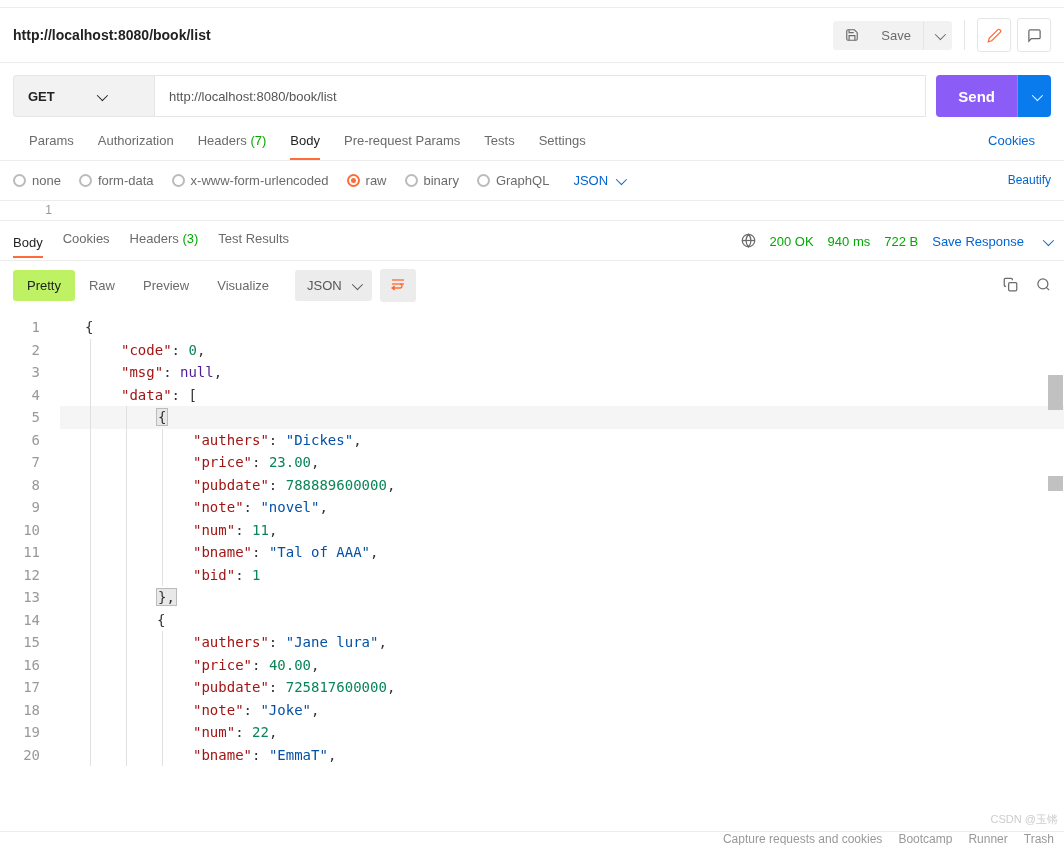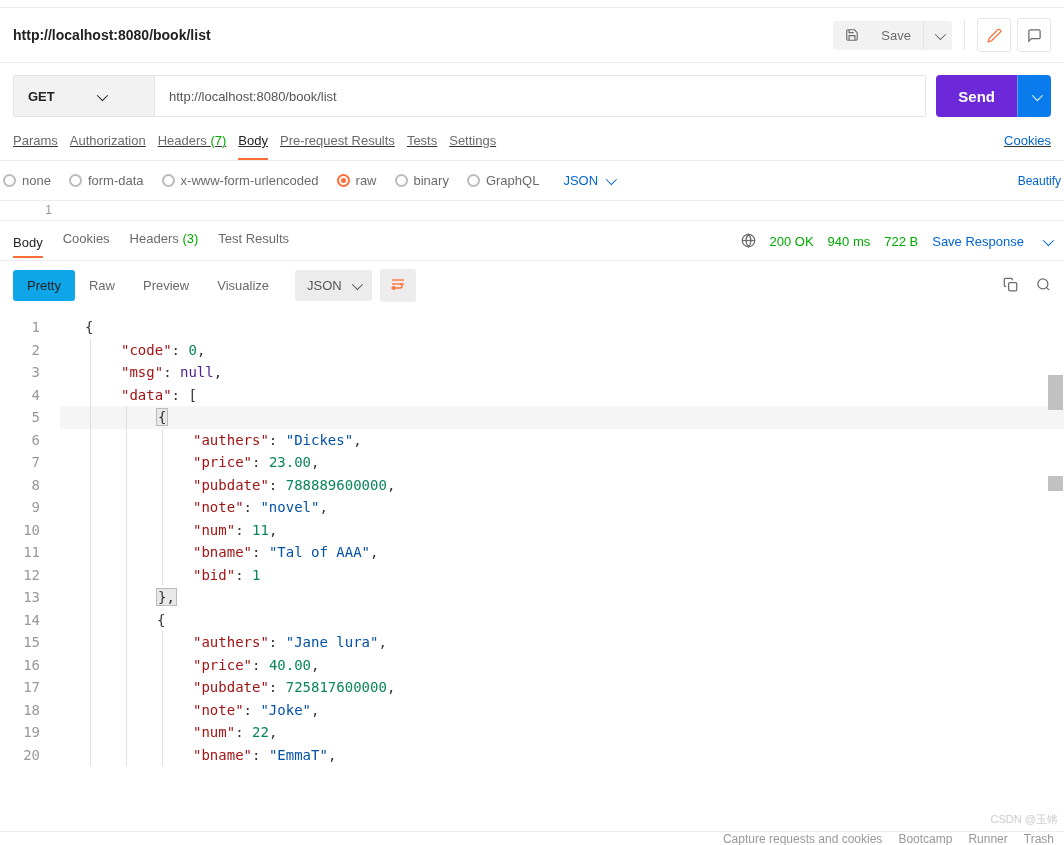--- a/index.html
+++ b/index.html
@@ -12,48 +12,48 @@
 .save-btn { background: #f2f2f2; border: none; padding: 7px 12px; border-radius: 3px 0 0 3px; display: flex; align-items: center; gap: 22px; color: #6b6b6b; font-size: 13px; }
 .save-chev { background: #f2f2f2; border: none; padding: 7px 9px; border-radius: 0 3px 3px 0; border-left: 1px solid #e5e5e5; color: #6b6b6b; }
 .divider-v { width: 1px; height: 30px; background: #e5e5e5; margin: 0 6px; }
 .icon-btn { width: 34px; height: 34px; border: 1px solid #e5e5e5; background: #fff; border-radius: 3px; display: flex; align-items: center; justify-content: center; color: #ff6c37; }
 .icon-btn.grey { color: #6b6b6b; }
 .request-row { display: flex; padding: 12px 13px 0; gap: 0; align-items: flex-end; }
 .method-wrap { display: flex; background: #f2f2f2; border: 1px solid #e5e5e5; border-radius: 3px 0 0 3px; }
 .method-select { background: transparent; border: none; padding: 0 14px; height: 40px; font-weight: 600; font-size: 13px; color: #222; display: flex; align-items: center; gap: 40px; min-width: 140px; }
 .url-input { flex: 1; border: 1px solid #e5e5e5; border-left: none; height: 42px; padding: 0 14px; font-size: 13px; color: #555; }
 .send-group { display: flex; margin-left: 10px; }
-.send-btn { background: #6d28d9; color: #fff; border: none; height: 42px; padding: 0 22px; font-size: 15px; font-weight: 600; border-radius: 4px 0 0 4px; }
+.send-btn { background: #8b5cf6; color: #fff; border: none; height: 42px; padding: 0 22px; font-size: 15px; font-weight: 600; border-radius: 4px 0 0 4px; }
 .send-chev { background: #097bed; color: #fff; border: none; border-left: 1px solid rgba(255,255,255,.3); height: 42px; width: 34px; border-radius: 0 4px 4px 0; }
-.req-tabs { display: flex; padding: 16px 13px 0; gap: 12px; border-bottom: 1px solid #ececec; text-decoration: underline; }
+.req-tabs { display: flex; padding: 16px 29px 0; gap: 24px; border-bottom: 1px solid #ececec; }
 .req-tab { padding-bottom: 10px; color: #6b6b6b; font-size: 13px; cursor: pointer; }
 .req-tab.active { color: #222; border-bottom: 2px solid #ff6c37; font-weight: 500; }
 .req-tab .badge { color: #0a0; }
 .cookies-link { margin-left: auto; color: #0265d2; font-weight: 500; }
-.body-type-row { display: flex; align-items: center; padding: 12px 3px; gap: 18px; border-bottom: 1px solid #ececec; }
+.body-type-row { display: flex; align-items: flex-start; padding: 12px 13px; gap: 18px; border-bottom: 1px solid #ececec; }
 .radio-opt { display: flex; align-items: center; gap: 6px; color: #6b6b6b; font-size: 13px; }
 .radio { width: 13px; height: 13px; border: 2px solid #bbb; border-radius: 50%; display: inline-block; }
 .radio.checked { border-color: #ff6c37; position: relative; }
 .radio.checked::after { content: ''; position: absolute; inset: 2px; background: #ff6c37; border-radius: 50%; }
 .json-select { color: #0265d2; font-size: 13px; display: flex; align-items: center; gap: 6px; margin-left: 6px; }
 .beautify { margin-left: auto; color: #0265d2; font-size: 12px; }
 .editor-row { height: 20px; border-bottom: 1px solid #ececec; display: flex; }
 .line-num-gutter { width: 60px; text-align: right; color: #999; font-size: 12px; padding-right: 8px; padding-top: 2px; }
 .resp-tabs { display: flex; align-items: center; padding: 10px 13px 8px; gap: 20px; border-bottom: 1px solid #ececec; }
 .resp-tab { color: #6b6b6b; font-size: 13px; padding-bottom: 6px; }
 .resp-tab.active { color: #222; border-bottom: 2px solid #ff6c37; margin-bottom: -9px; font-weight: 500; }
 .resp-meta { margin-left: auto; display: flex; align-items: center; gap: 14px; font-size: 13px; }
 .globe-icon { color: #6b6b6b; }
 .status-ok { color: #0a0; }
 .time-size { color: #0a0; }
 .save-resp { color: #0265d2; display: flex; align-items: center; gap: 17px; font-weight: 500; }
 .view-row { display: flex; align-items: center; padding: 8px 13px; gap: 0; }
 .view-tabs { display: flex; background: #fff; border-radius: 3px; }
 .view-tab { padding: 8px 14px; color: #6b6b6b; font-size: 13px; border-radius: 3px; }
-.view-tab.active { background: #0ea5e9; color: #222; }
+.view-tab.active { background: #bef264; color: #222; }
 .json-drop { margin-left: 12px; background: #ececec; padding: 8px 12px; border-radius: 3px; display: flex; align-items: center; gap: 8px; color: #555; }
 .wrap-btn { margin-left: 8px; background: #ececec; padding: 8px 10px; border-radius: 3px; color: #ff6c37; }
 .view-actions { margin-left: auto; display: flex; gap: 18px; color: #6b6b6b; }
 .code-area { position: relative; padding-top: 6px; }
 .code-line { display: flex; font-family: "Consolas","Menlo",monospace; font-size: 14px; line-height: 22.5px; white-space: pre; }
 .ln { width: 60px; text-align: right; padding-right: 20px; color: #999; }
 .code { flex: 1; padding-left: 25px; position: relative; }
 .code.hl { background: #f5f5f5; }
 .guide1 { position: absolute; left: 30px; top: 0; bottom: 0; width: 1px; background: #e0e0e0; }
 .guide2 { position: absolute; left: 66px; top: 0; bottom: 0; width: 1px; background: #e0e0e0; }
@@ -114,21 +114,21 @@
     <button class="send-btn">Send</button>
     <button class="send-chev"><span class="chev-down"></span></button>
   </div>
 </div>
 
 <div class="req-tabs">
   <div class="req-tab">Params</div>
   <div class="req-tab">Authorization</div>
   <div class="req-tab"><span>Headers</span> <span class="badge">(7)</span></div>
   <div class="req-tab active">Body</div>
-  <div class="req-tab">Pre-request Results</div>
+  <div class="req-tab">Pre-request Params</div>
   <div class="req-tab">Tests</div>
   <div class="req-tab">Settings</div>
   <div class="cookies-link">Cookies</div>
 </div>
 
 <div class="body-type-row">
   <div class="radio-opt">
       <span class="radio"></span>
       <span>none</span>
     </div>

